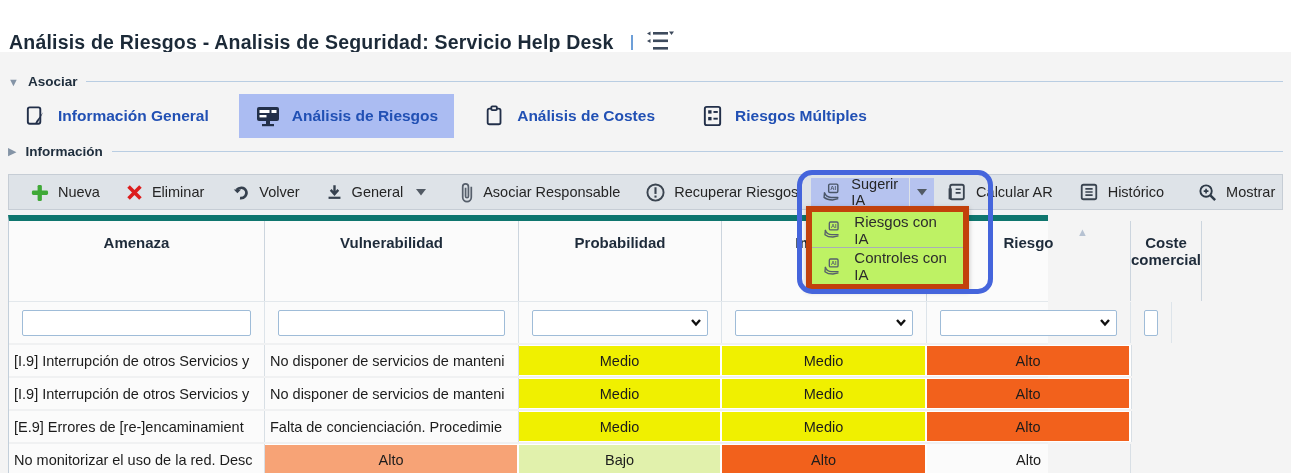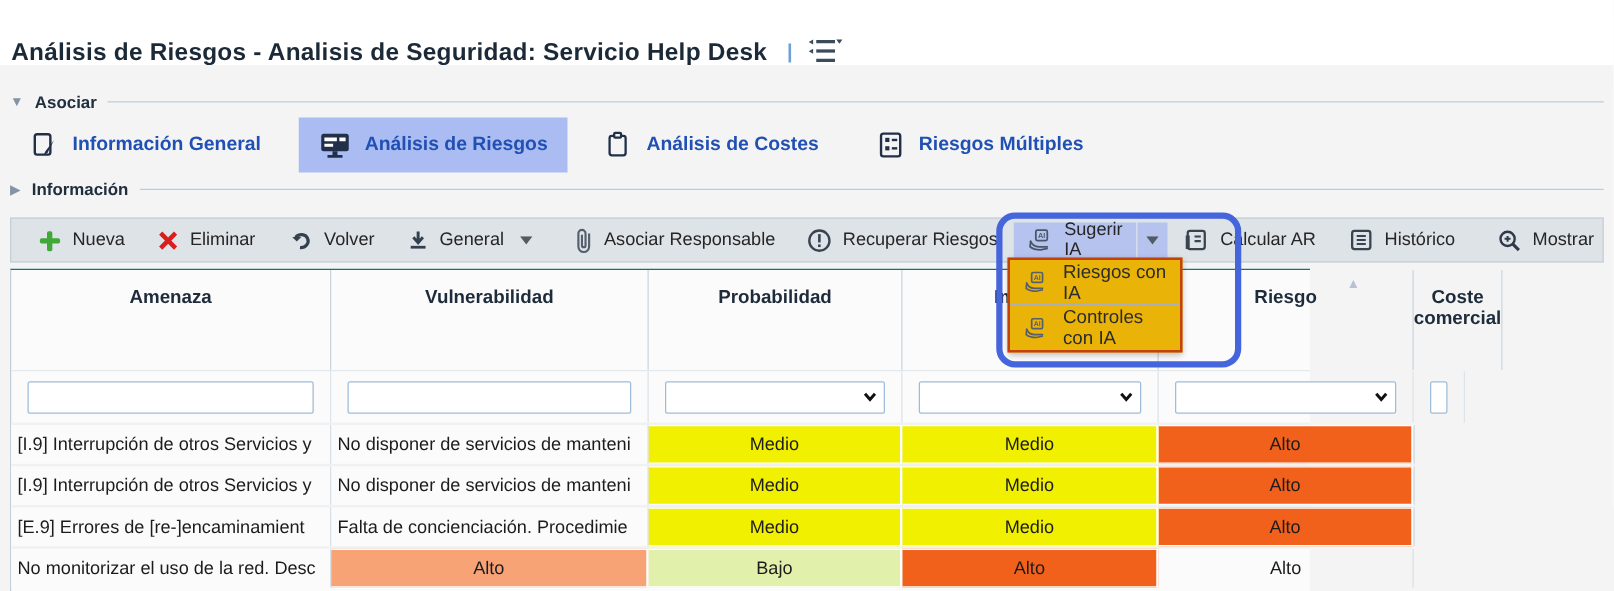--- a/index.html
+++ b/index.html
@@ -39,32 +39,32 @@
     display:flex; align-items:center; padding:0 8px; font-size:14.5px; color:#252525; }
   .tbtn { display:flex; align-items:center; gap:9px; padding:0 13px; height:100%; cursor:pointer; white-space:nowrap; }
   .tbtn .i { display:flex; align-items:center; }
   .tsep { width:1px; height:22px; background:#b7bec6; margin:0 4px; }
   .caret { margin-left:4px; display:flex; }
 
   
   .ai-group { position:relative; display:flex; align-items:center; height:100%; z-index:5; }
   .ai-btn { display:flex; align-items:center; gap:9px; background:#b6c3ef; padding:0 11px; height:29px; cursor:pointer; }
   .ai-caret { background:#b6c3ef; height:29px; display:flex; align-items:center; padding:0 7px; margin-left:1px; cursor:pointer; }
-  .ai-menu { position:absolute; top:31px; left:-5px; width:140px; background:#eab308;
-    border:2px solid #c2410c; box-shadow:0 2px 5px rgba(0,0,0,.25); z-index:5; }
+  .ai-menu { position:absolute; top:31px; left:-5px; width:163px; background:#bef264;
+    border:6px solid #c2410c; box-shadow:0 2px 5px rgba(0,0,0,.25); z-index:5; }
   .ai-item { display:flex; align-items:center; gap:12px; height:36px; padding:0 11px;
     font-size:15px; color:#2c2c2c; border-bottom:1px solid #a9afb7; cursor:pointer; }
   .ai-item:last-child { border-bottom:none; }
   .ai-ico { color:#4a5668; display:flex; }
   .ai-highlight { position:absolute; left:-14px; top:-5px; width:196px; height:124px;
     border:5px solid #4565dc; border-radius:15px; pointer-events:none; z-index:6; }
 
   
   .tablewrap { position:absolute; top:163px; left:8px; width:1040px; bottom:0;
-    border-left:1px solid #c3cfda; border-top:1px solid #0f766e; background:#fbfbfb; }
+    border-left:1px solid #c3cfda; border-top:6px solid #0f766e; background:#fbfbfb; }
   .grid-row { display:grid; grid-template-columns:256px 254px 203px 205px 204px 1fr; }
   .thead { height:80px; }
   .th { border-right:1px solid #ccd5de; padding-top:13px; text-align:center;
     font-weight:bold; font-size:15px; color:#1e2b3a; position:relative; }
   .sort-tri { position:absolute; top:5px; right:42px; color:#b6c2d2; font-size:11px; }
   .tfilter { height:42px; border-top:1px solid #e3e8ec; }
   .fcell { border-right:1px solid #dde4ea; display:flex; align-items:center; justify-content:center; padding:0 13px; }
   .fcell input[type=text] { width:100%; height:26px; border:1px solid #9fbcd8; border-radius:2px;
     background:#fff; outline:none; padding:0 6px; font-size:13px; }
   .selwrap { position:relative; width:100%; }

